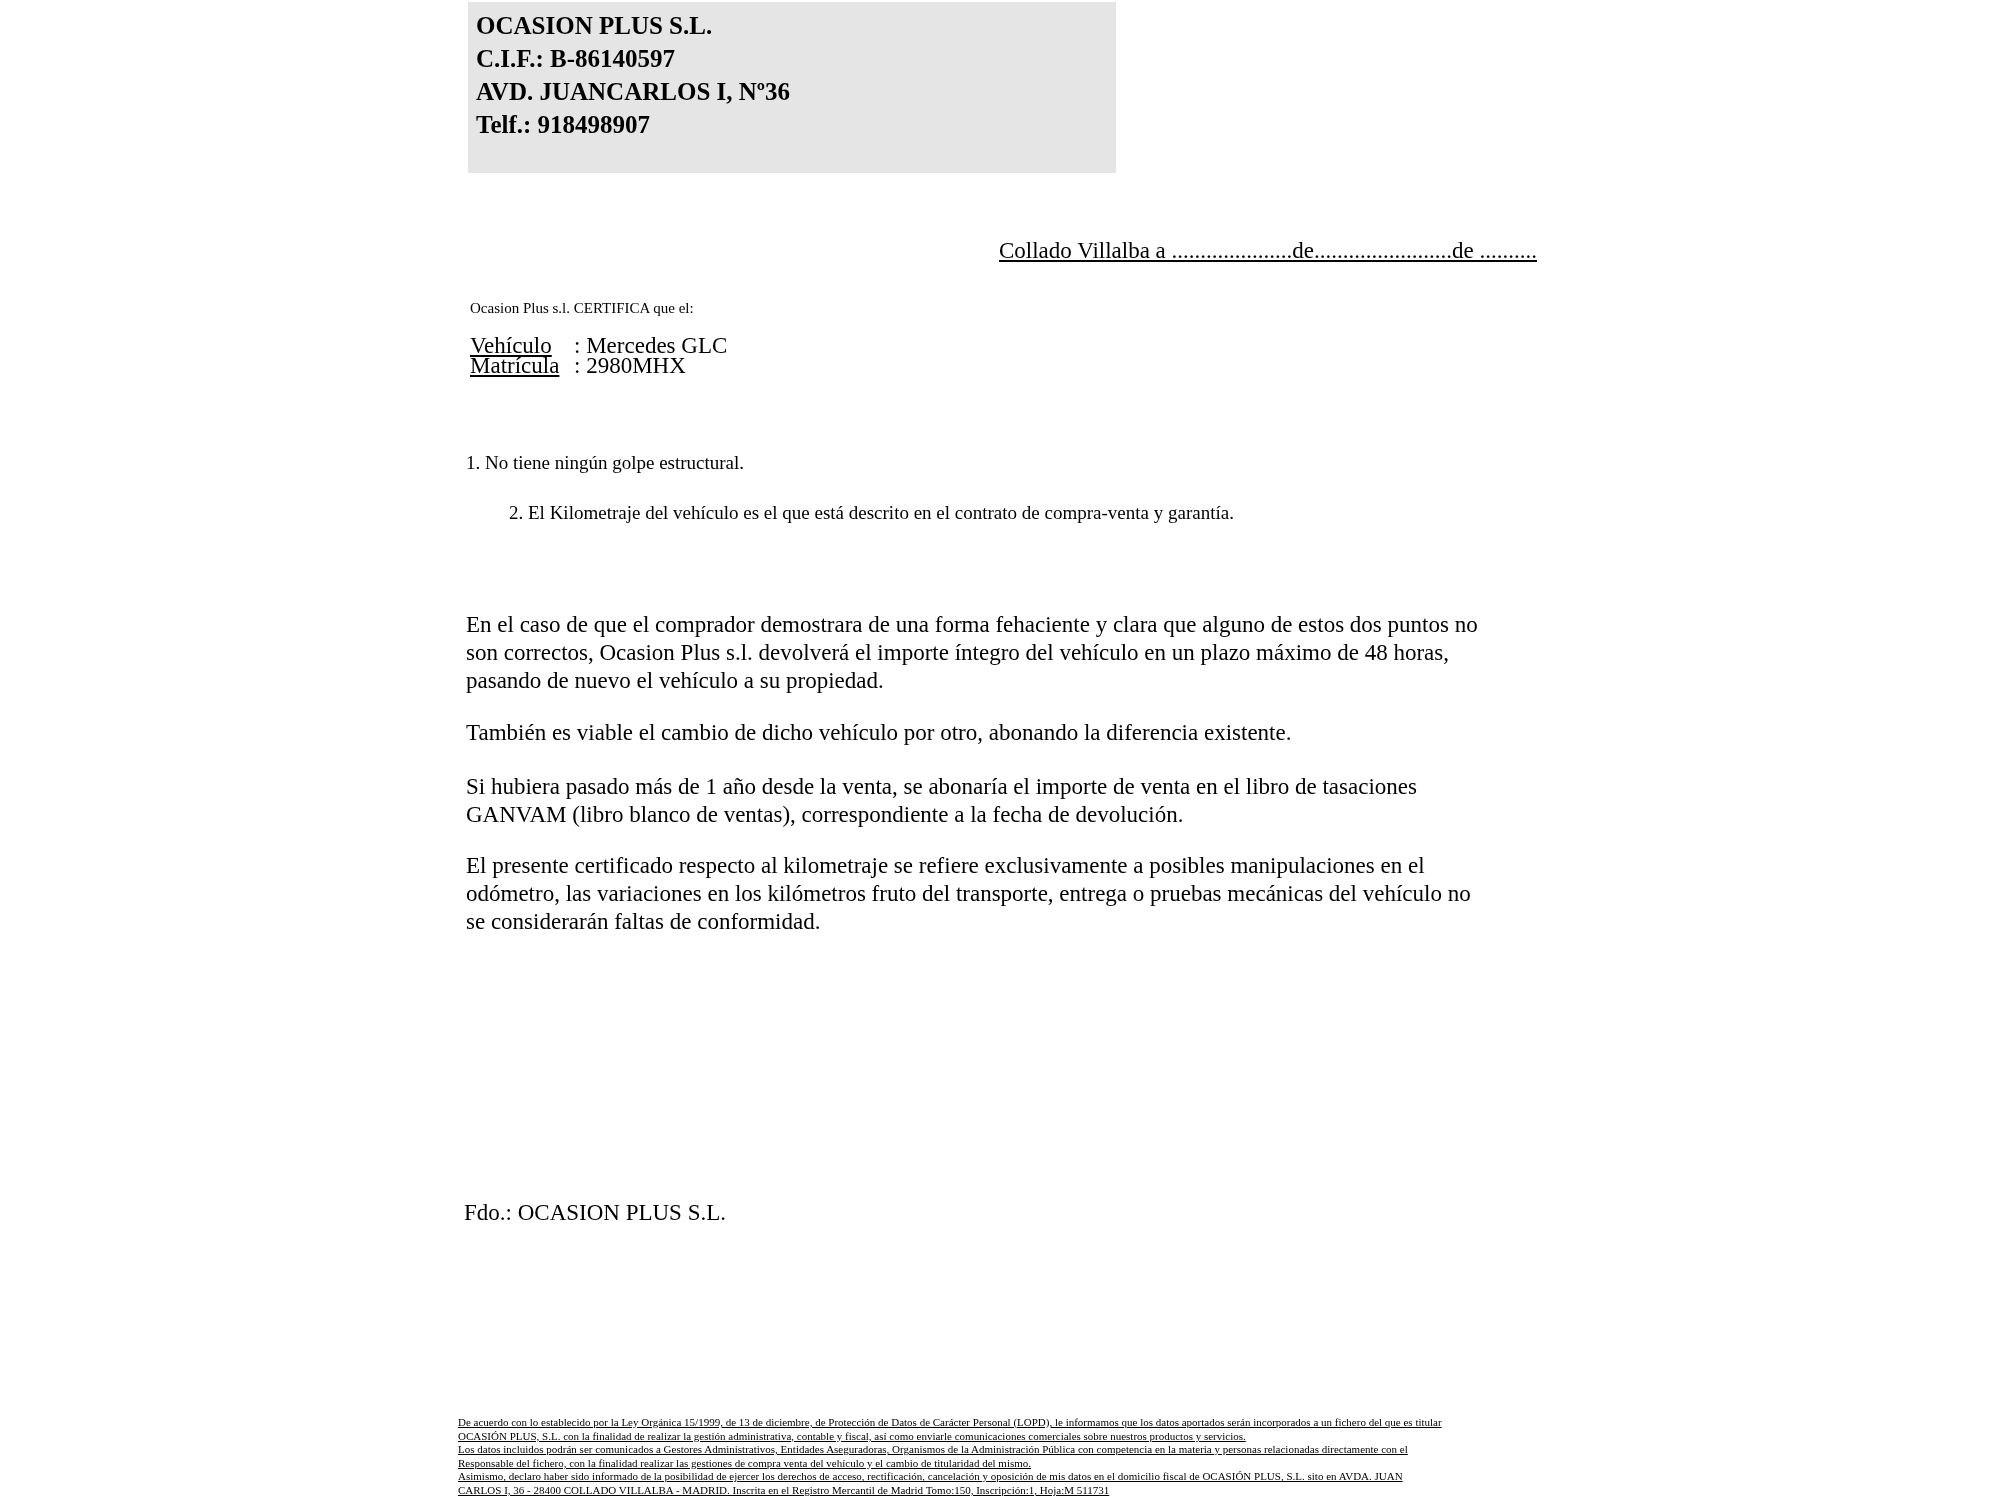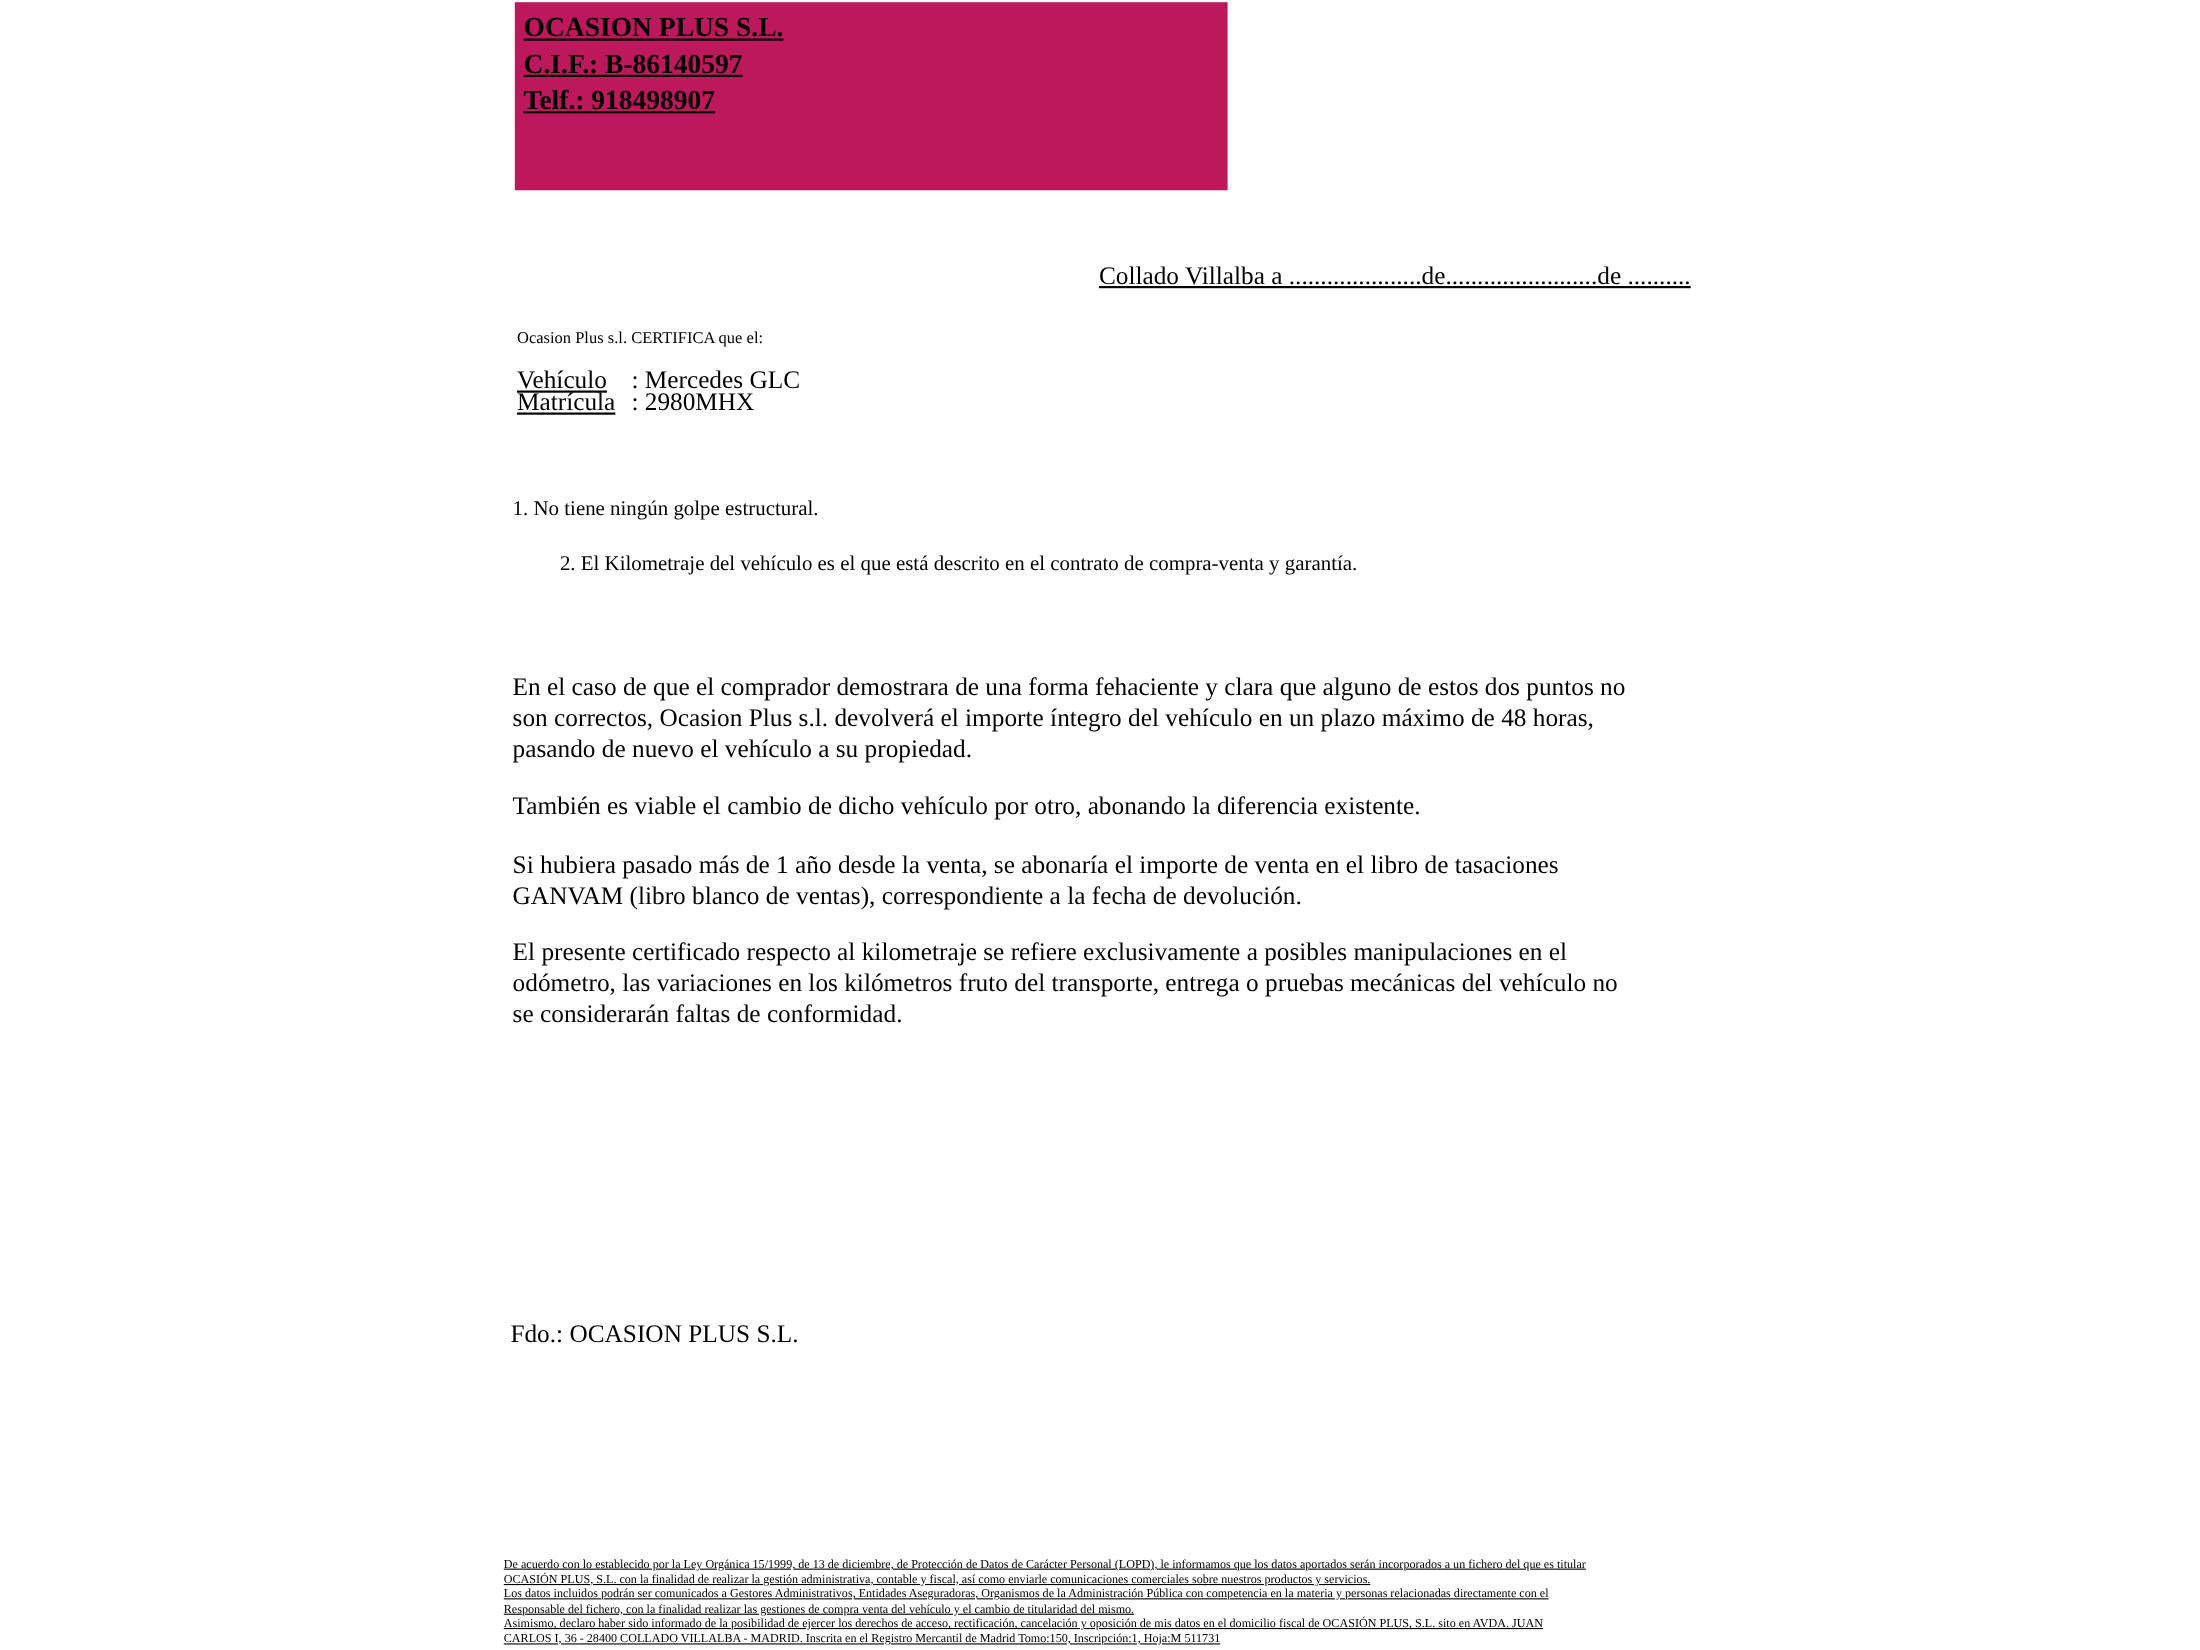--- a/index.html
+++ b/index.html
@@ -87,23 +87,24 @@
     line-height: 13.6px;
     white-space: pre-line;
     text-decoration: underline;
   }
 </style>
 </head>
 <body>
 
 <div class="page">
 
-  <div class="header-box" style="background: #be185d; text-decoration: underline;">
+  <div class="header-box" style="background: #e5e5e5;">
     <div>OCASION PLUS S.L.</div>
     <div>C.I.F.: B-86140597</div>
+    <div>AVD. JUANCARLOS I, Nº36</div>
     <div>Telf.: 918498907</div>
   </div>
 
   <div class="date-line">Collado Villalba a .....................de........................de ..........</div>
 
   <div class="cert-intro">Ocasion Plus s.l. CERTIFICA que el:</div>
 
   <div class="cert-row" style="top:333px;">
     <div class="label"><span>Vehículo</span></div>
     <div class="value">: Mercedes GLC</div>

